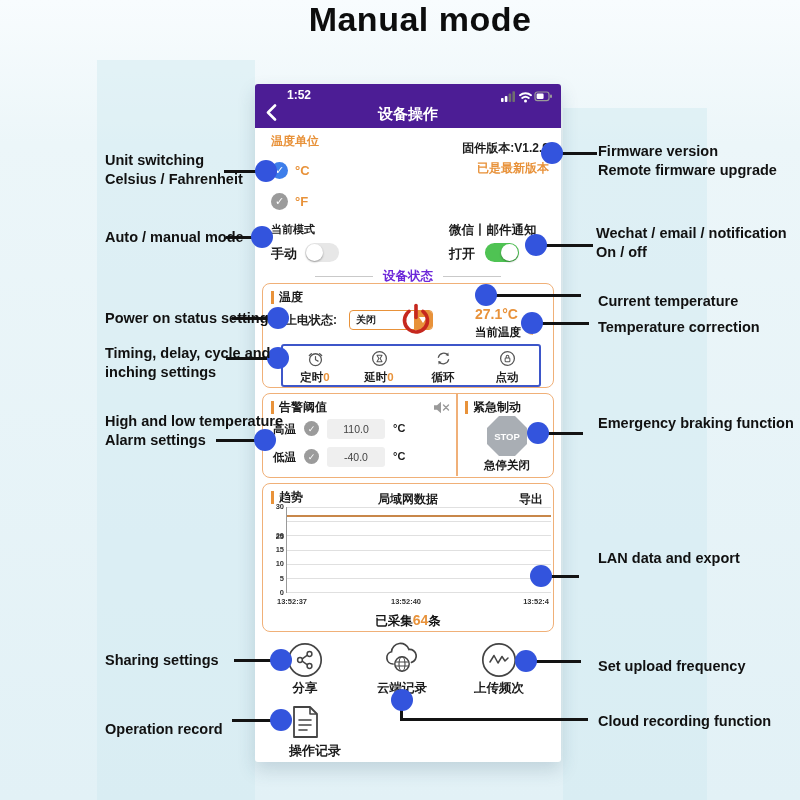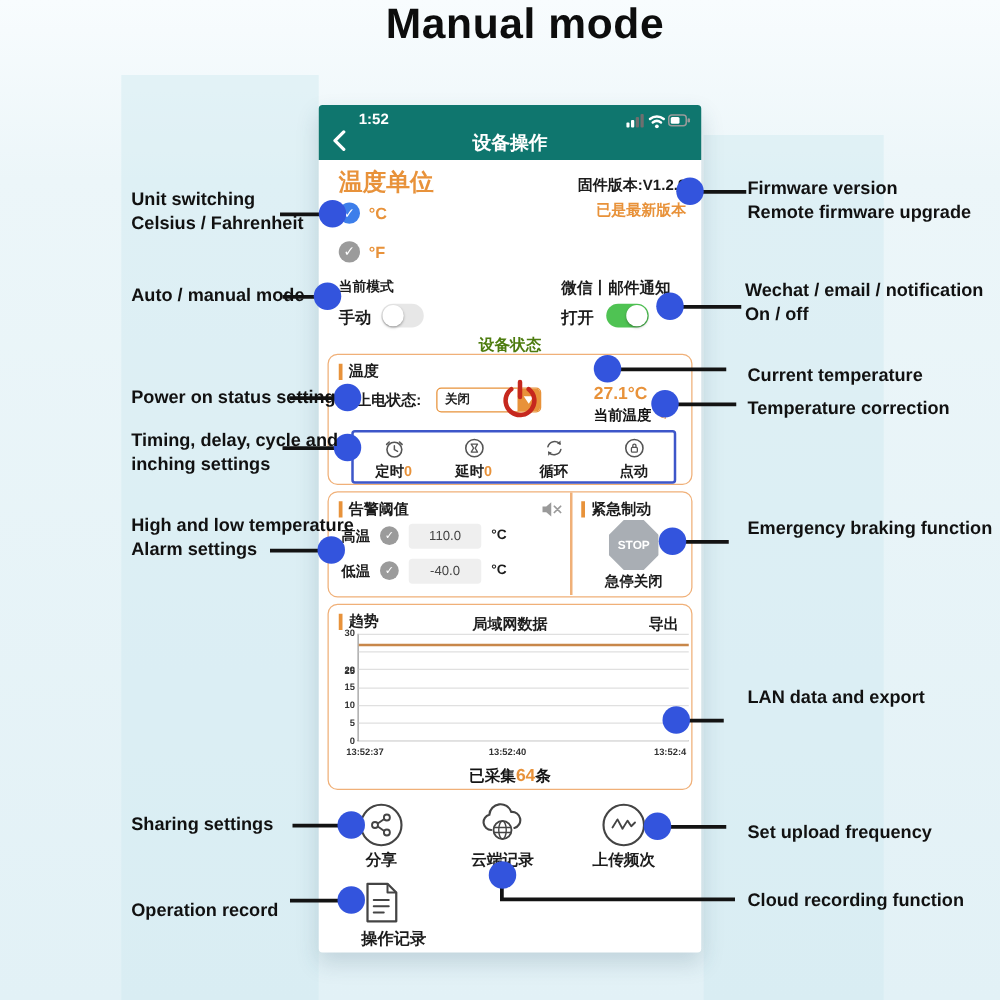--- a/index.html
+++ b/index.html
@@ -11,21 +11,21 @@
     color:#141414;
   }
   .abs { position:absolute; }
   .band { position:absolute; background:#cfe8f0; opacity:.45; }
   .page-title { position:absolute; top:0; left:40px; width:760px; text-align:center;
     font-size:34px; font-weight:700; color:#0d0d0d; letter-spacing:.5px; }
 
   
   .phone { position:absolute; left:255px; top:84px; width:306px; height:678px;
     background:#fff; border-radius:3px; box-shadow:0 8px 18px rgba(40,80,100,.18); }
-  .ph-header { position:absolute; top:0; left:0; right:0; height:44px; background:#0f766e;
+  .ph-header { position:absolute; top:0; left:0; right:0; height:44px; background:#4c1d95;
     border-radius:3px 3px 0 0; color:#fff; }
   .ph-time { position:absolute; left:32px; top:4px; font-size:12px; font-weight:700; }
   .ph-nav-title { position:absolute; top:21px; left:0; right:0; text-align:center;
     font-size:15px; font-weight:700; }
   .ph-content { position:absolute; top:44px; left:0; right:0; bottom:0; }
 
   .orange { color:#e8923a; }
   .lbl-bold { font-weight:700; color:#1c1c1c; }
 
   .chk { display:inline-flex; width:17px; height:17px; border-radius:50%;
@@ -39,22 +39,22 @@
     background:#fff; box-shadow:0 1px 2px rgba(0,0,0,.35); }
   .toggle.off { background:#e7e7e7; } .toggle.off .knob { left:1px; }
   .toggle.on  { background:#4fc353; } .toggle.on  .knob { right:1px; }
 
   .circle-device { position:absolute; left:105px; top:20px; width:98px; height:98px;
     border-radius:50%; background:#3d9186; color:#fff; display:flex; flex-direction:column;
     align-items:center; justify-content:center; gap:3px; text-align:center; }
   .circle-device .nm { font-size:13px; font-weight:700; }
   .circle-device .st { font-size:12px; font-weight:700; }
 
-  .sec-divider { position:absolute; left:0; right:0; display:flex; align-items:flex-end;
-    justify-content:center; gap:10px; font-size:12.5px; font-weight:700; color:#4d7c0f; }
+  .sec-divider { position:absolute; left:0; right:0; display:flex; align-items:center;
+    justify-content:center; gap:10px; font-size:12.5px; font-weight:700; color:#6d28d9; }
   .sec-divider i { display:block; width:58px; height:1px; background:#c9c9c9; }
 
   .obox { position:absolute; border:1.5px solid #f0b078; border-radius:8px; background:#fff; }
   .btitle { position:absolute; display:flex; align-items:center; gap:5px;
     font-size:12px; font-weight:700; color:#1c1c1c; }
   .btitle i { display:block; width:3px; height:13px; background:#e8923a; }
 
   .dropdown { position:absolute; display:flex; height:20px; border:1.5px solid #e8923a;
     border-radius:4px; overflow:hidden; background:#fff; }
   .dropdown .val { padding:0 6px; font-size:10px; font-weight:700; line-height:17px; color:#222; }
@@ -115,21 +115,21 @@
       <rect x="49" y="4.6" width="2" height="3.4" rx="1" fill="#9a9a9a"></rect>
     </svg>
     <svg class="abs" style="left:11px; top:20px;" width="11" height="17" viewBox="0 0 11 17">
       <polyline points="9,1.5 2,8.5 9,15.5" fill="none" stroke="#fff" stroke-width="2.6" stroke-linecap="round" stroke-linejoin="round"></polyline>
     </svg>
     <div class="ph-nav-title">设备操作</div>
   </div>
 
   <div class="ph-content">
 
-    <div class="abs orange" style="left:16px; top:5px; font-size:19px; font-weight:700;">温度单位</div>
+    <div class="abs orange" style="left:16px; top:5px; font-size:12px; font-weight:700;">温度单位</div>
     <div class="abs" style="left:16px; top:34px; display:flex; align-items:center; gap:7px;">
       <span class="chk blue">✓</span>
       <span class="orange" style="font-size:13px; font-weight:700;">°C</span>
     </div>
     <div class="abs" style="left:16px; top:65px; display:flex; align-items:center; gap:7px;">
       <span class="chk gray">✓</span>
       <span class="orange" style="font-size:13px; font-weight:700;">°F</span>
     </div>
 
 

